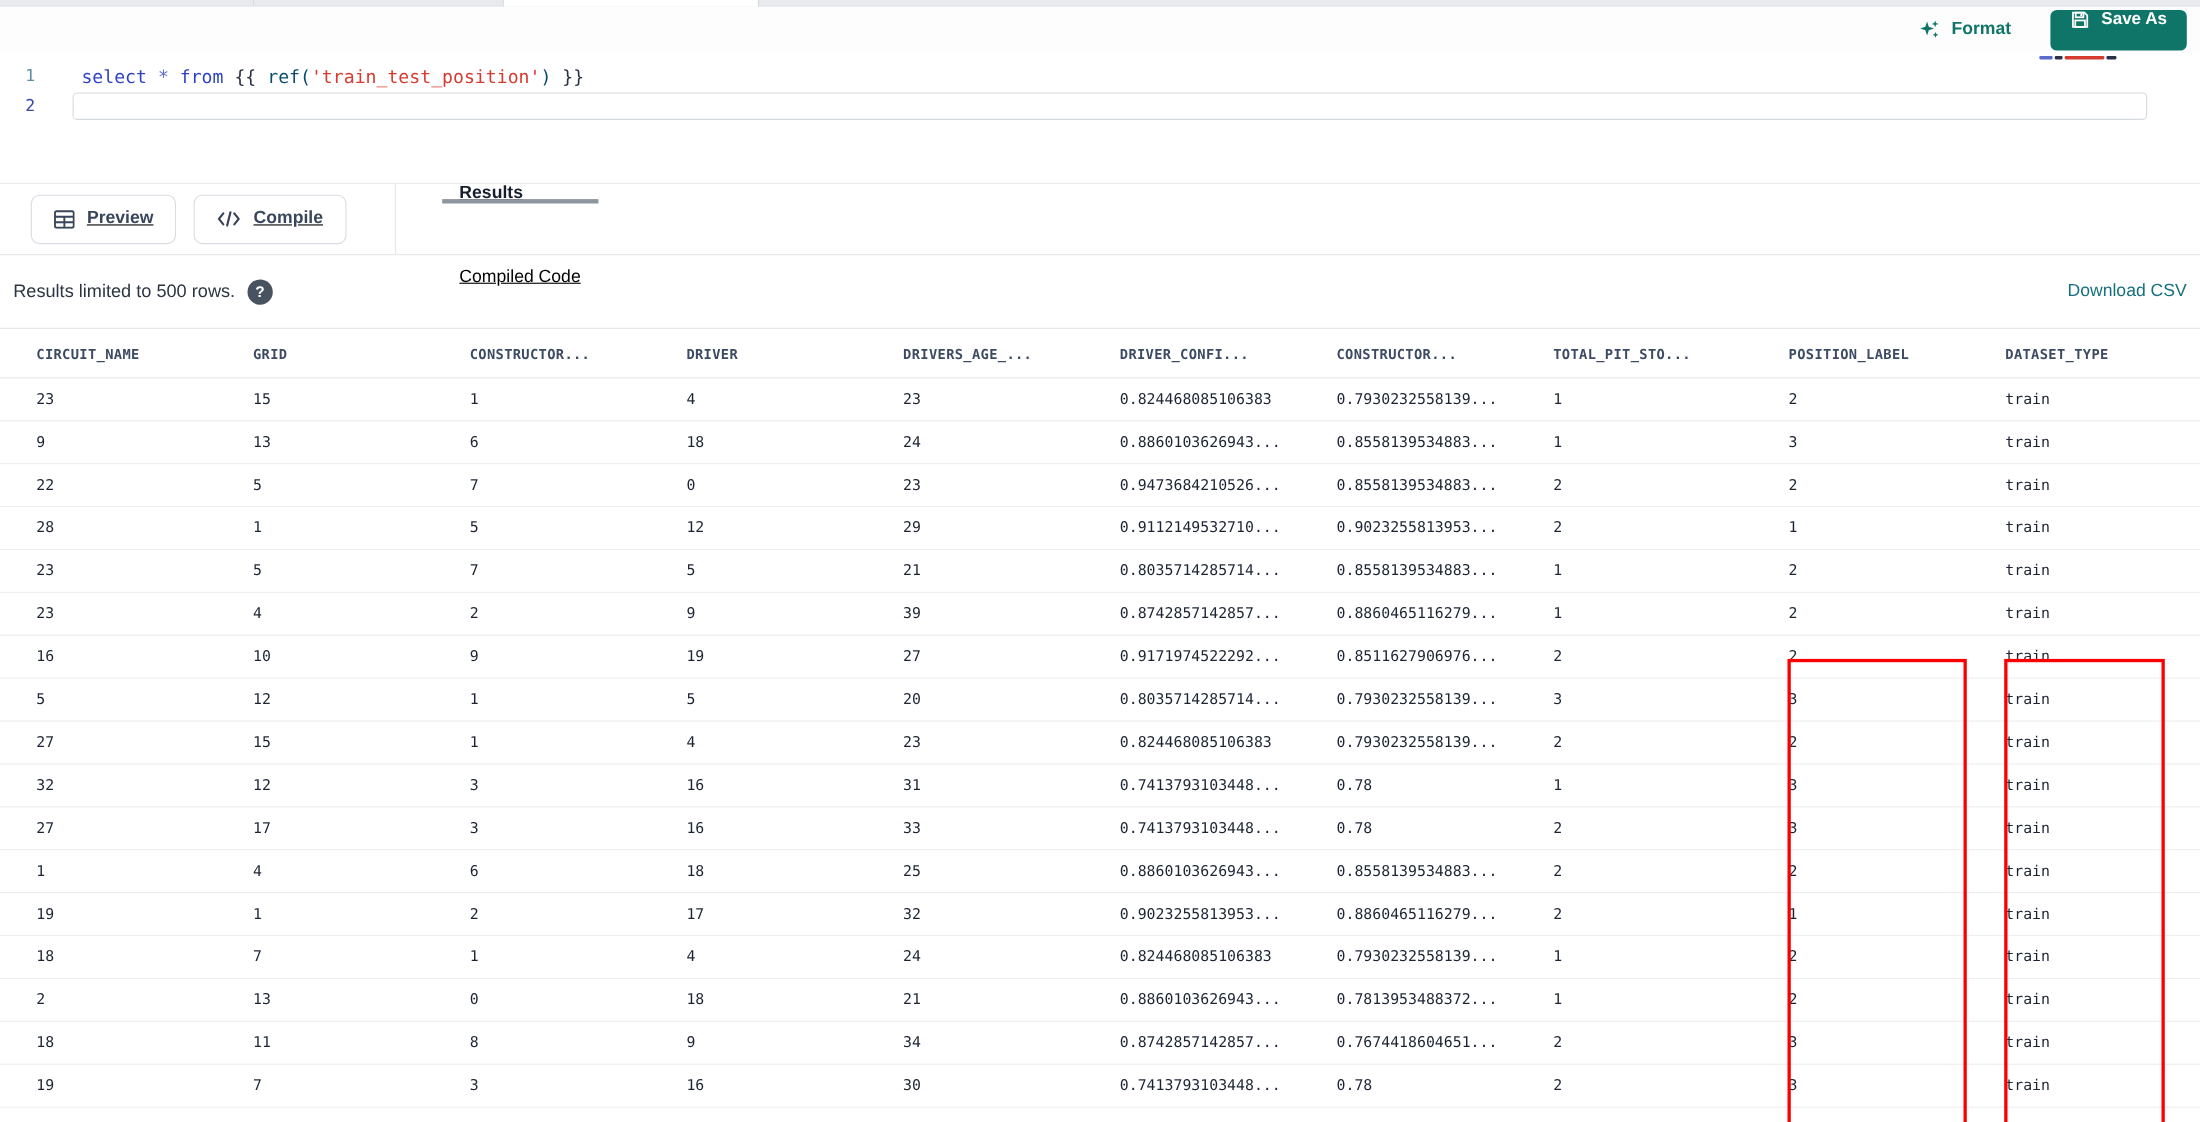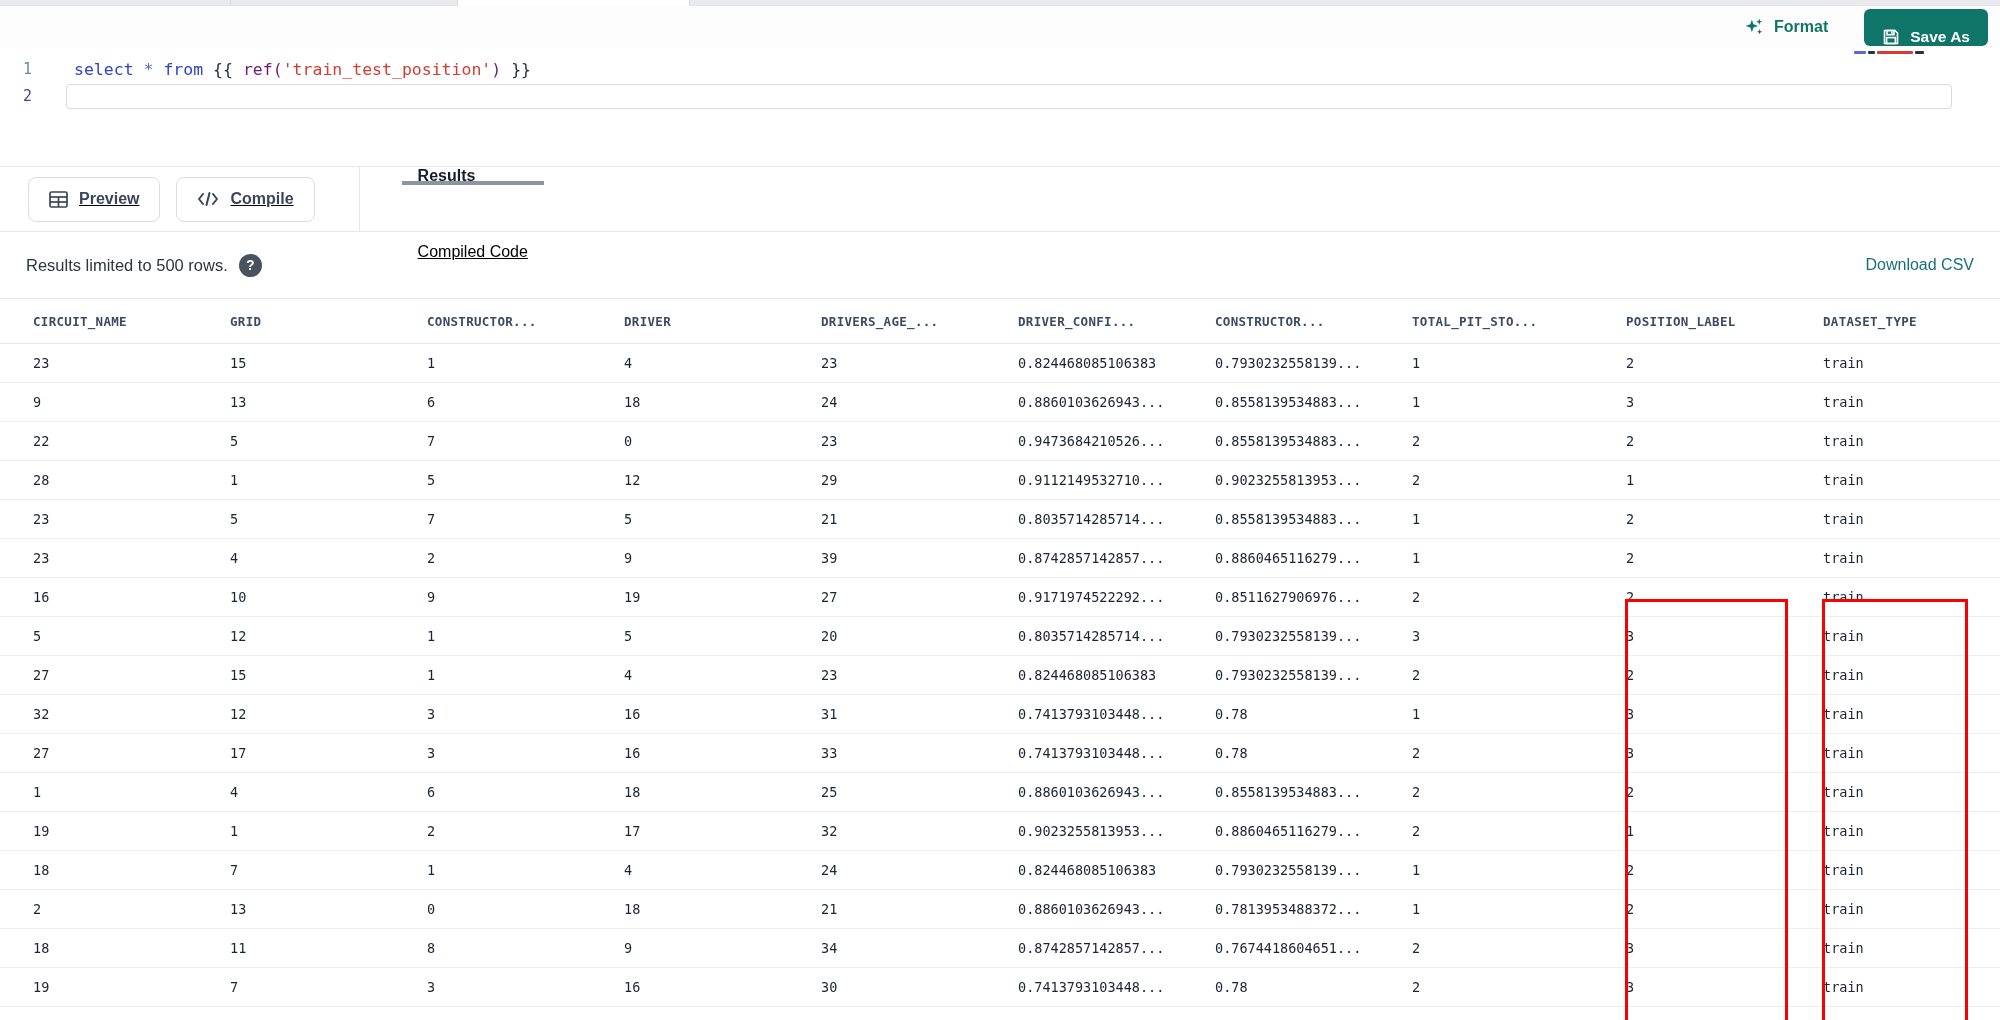--- a/index.html
+++ b/index.html
@@ -9,56 +9,56 @@
   
   .top-strip { position:relative; height:6px; background:#e8eaed; border-bottom:1px solid #e3e5e8; }
   .top-strip .sep { position:absolute; top:0; bottom:0; width:1px; background:#d6d9dd; }
   .top-strip .active-seg { position:absolute; top:0; bottom:-1px; left:457px; width:233px; background:#ffffff;
                            border-left:1px solid #d6d9dd; border-right:1px solid #d6d9dd; }
 
   
   .editor-header { height:42px; display:flex; align-items:center; justify-content:flex-end;
                    gap:36px; padding-right:12px; background:#fdfdfe; }
   .format-btn { display:flex; align-items:center; gap:9px; color:#0e7568; font-size:16px; font-weight:700; cursor:pointer; }
-  .saveas-btn { display:flex; align-items:flex-end; gap:10px; background:#0e7568; color:#ffffff;
+  .saveas-btn { display:flex; align-items:flex-start; gap:10px; background:#0e7568; color:#ffffff;
                 border:none; border-radius:6px; height:37px; padding:0 18px; font-size:15.5px; font-weight:700;
                 font-family:"Liberation Sans", sans-serif; cursor:pointer; }
 
   
   .editor { position:relative; height:118px; background:#ffffff; padding-top:8px;
             font-family:"DejaVu Sans Mono", monospace; }
   .code-row { display:flex; height:27px; line-height:27px; font-size:16.5px; }
   .gutter { width:44px; text-align:right; padding-right:12px; font-size:15px; color:#5e8fa3; }
   .gutter.g2 { color:#3a4a9f; }
   .code-text { position:relative; margin-left:30px; white-space:pre; color:#2b3147; }
   .tok-keyword { color:#2e42c8; }
   .tok-operator { color:#5a6acf; }
   .tok-string  { color:#d63b30; }
   .tok-jinja   { color:#2b3147; }
-  .tok-plain   { color:#701a75; }
+  .tok-plain   { color:#0c4a6e; }
   .current-line-box { position:absolute; left:-8px; width:1886px; top:1px; height:25px;
                       border:1px solid #d5dade; border-radius:4px; background:#ffffff; }
   .minimap { position:absolute; top:3px; right:58px; width:88px; display:flex; gap:2px; align-items:center; }
   .minimap i { display:block; height:3px; border-radius:1px; }
 
   
   .panel-toolbar { height:66px; display:flex; align-items:center; border-top:1px solid #e4e7ea;
                    border-bottom:1px solid #e4e7ea; padding-left:28px; background:#ffffff;text-decoration:underline; }
   .tool-btn { display:flex; align-items:center; gap:11px; background:#ffffff; border:1px solid #d9dde3;
               border-radius:8px; height:45px; padding:0 20px; font-size:16px; font-weight:600; color:#39455a;
               font-family:"Liberation Sans", sans-serif; cursor:pointer; }
   .tool-btn + .tool-btn { margin-left:16px; }
   .toolbar-divider { width:1px; align-self:stretch; background:#e4e7ea; margin-left:44px; }
   .tabs { display:flex; align-items:stretch; margin-left:58px; gap:58px; height:100%;flex-direction:column; }
   .tab { position:relative; display:flex; align-items:center; font-size:16px; color:#000000; cursor:pointer; }
   .tab.active { font-weight:600; color:#161e2d; }
   .tab.active .tab-underline { position:absolute; left:-16px; right:-16px; bottom:0; height:4px; background:#8d95a0; }
 
   
-  .results-bar { height:66px; display:flex; align-items:center; justify-content:space-between; padding:0 26px; }
+  .results-bar { height:66px; display:flex; align-items:center; justify-content:space-between; padding:0 12px; }
   .results-left { display:flex; align-items:center; gap:11px; }
   .results-msg { font-size:16.5px; color:#2d3442; }
   .help-icon { width:23px; height:23px; border-radius:50%; background:#49525f; color:#ffffff;
                display:flex; align-items:center; justify-content:center; font-size:14px; font-weight:700; cursor:pointer; }
   .download-link { font-size:16px; color:#16707d; cursor:pointer; }
 
   
   .table-wrap { position:relative; }
   .thead-row, .tr { display:grid;
       grid-template-columns:197px 197px 197px 197px 197px 197px 197px 214px 197px 1fr;

